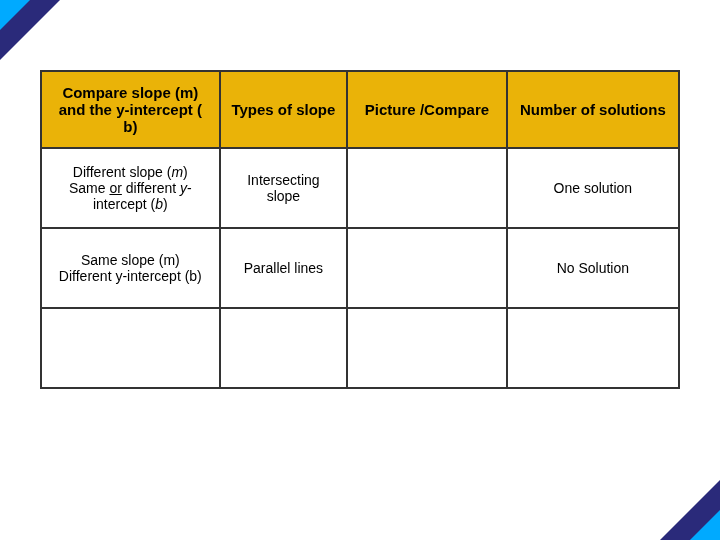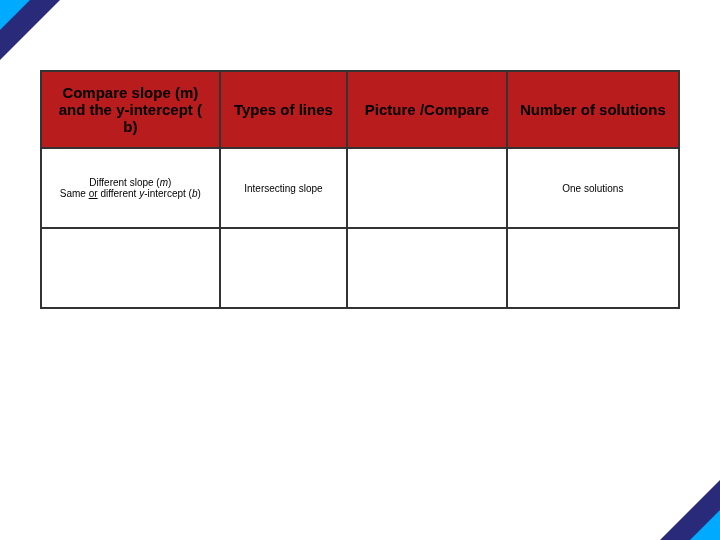--- a/index.html
+++ b/index.html
@@ -59,28 +59,28 @@
     }
 
     th, td {
       border: 2px solid #333;
       padding: 12px 10px;
       text-align: center;
       vertical-align: middle;
     }
 
     thead th {
-      background-color: #b91c1c;
+      background-color: #eab308;
       font-weight: bold;
       font-size: 15px;
       color: #000;
     }
 
     tbody td {
-      font-size: 10px;
+      font-size: 14px;
       color: #000;
       background: white;
       height: 80px;
     }
 
     .col-compare {
       width: 28%;
     }
     .col-types {
       width: 20%;
@@ -104,41 +104,53 @@
 <div class="corner-br-accent"></div>
 
 <div class="table-container">
   <table>
     <thead>
       <tr>
         <th class="col-compare">
           <span>Compare slope (m) and the y-intercept ( b)</span>
         </th>
         <th class="col-types">
-          <span>Types of lines</span>
+          <span>Types of slope</span>
         </th>
         <th class="col-picture">
           <span>Picture /Compare</span>
         </th>
         <th class="col-solutions">
           <span>Number of solutions</span>
         </th>
       </tr>
     </thead>
     <tbody>
       <tr>
         <td class="col-compare">
           Different slope (<em>m</em>)<br>Same <span class="underline">or</span> different <em>y</em>-intercept (<em>b</em>)
         </td>
         <td class="col-types">
           <span>Intersecting slope</span>
         </td>
         <td class="col-picture"></td>
         <td class="col-solutions">
-          <span>One solutions</span>
+          <span>One solution</span>
+        </td>
+      </tr>
+      <tr>
+        <td class="col-compare">
+          Same slope (m)<br>Different y-intercept (b)
+        </td>
+        <td class="col-types">
+          <span>Parallel lines</span>
+        </td>
+        <td class="col-picture"></td>
+        <td class="col-solutions">
+          <span>No Solution</span>
         </td>
       </tr>
       <tr>
         <td class="col-compare"></td>
         <td class="col-types"></td>
         <td class="col-picture"></td>
         <td class="col-solutions"></td>
       </tr>
     </tbody>
   </table>

